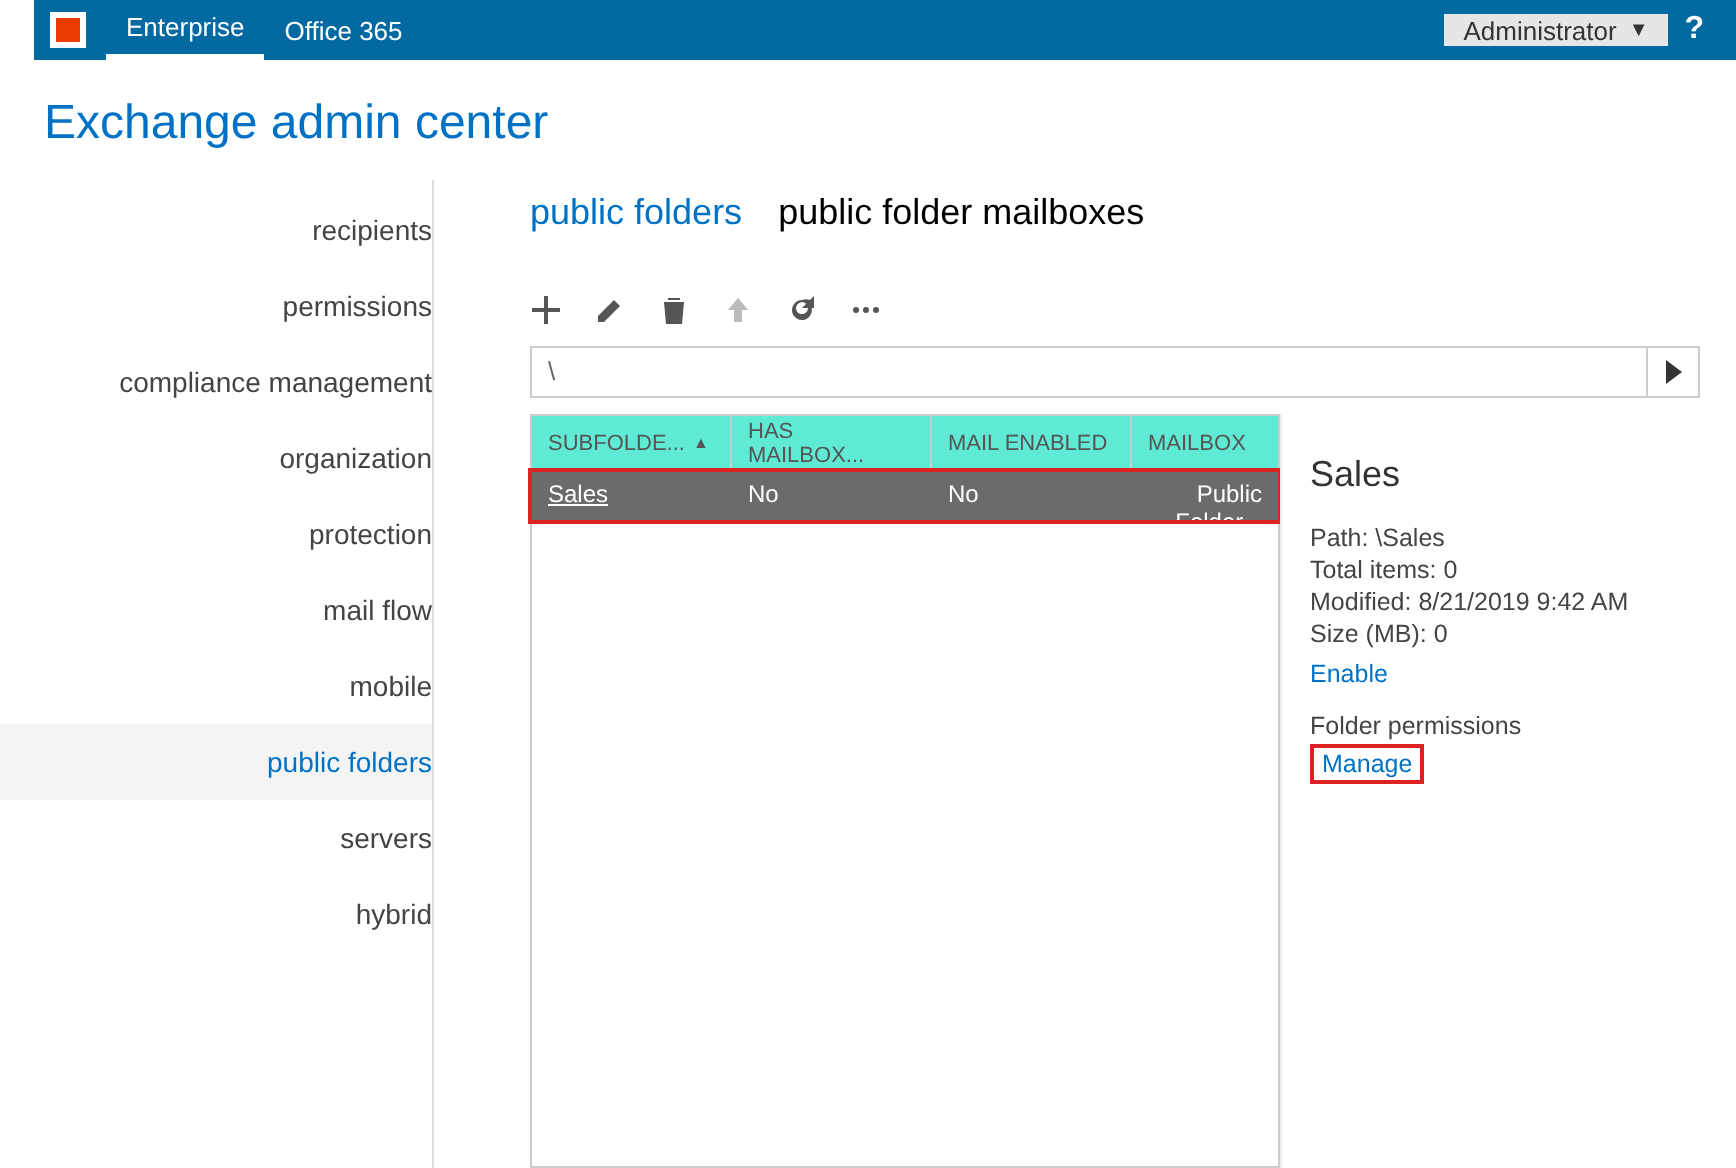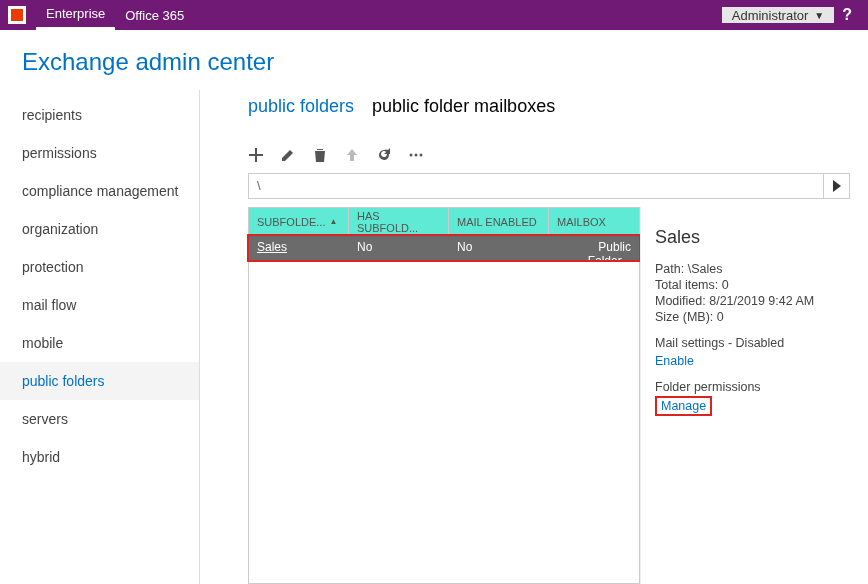--- a/index.html
+++ b/index.html
@@ -1,32 +1,32 @@
 <!DOCTYPE html>
 <html><head>
 <meta charset="utf-8">
 <style>
   * { box-sizing: border-box; margin: 0; padding: 0; }
   body { font-family: "Segoe UI", Arial, sans-serif; font-size: 13px; color: #333; background: #fff; width: 868px; height: 584px; overflow: hidden; }
   
-  .topbar { height: 30px; background: #701a75; color: #fff; display: flex; align-items: center; padding: 0 8px; }
+  .topbar { height: 30px; background: #0369a1; color: #fff; display: flex; align-items: center; padding: 0 8px; margin-left: 17px; }
   .topbar .office-logo { width: 18px; height: 18px; background: #fff; margin-right: 10px; position: relative; }
   .topbar .office-logo::before { content: ''; position: absolute; left: 3px; top: 3px; width: 12px; height: 12px; background: #eb3c00; }
   .topbar .tab { padding: 0 10px; height: 30px; display: flex; align-items: center; cursor: pointer; color: #fff; font-size: 13px; }
   .topbar .tab.active { border-bottom: 3px solid #fff; }
   .topbar .spacer { flex: 1; }
   .topbar .admin-area { background: #e6e6e6; color: #333; height: 16px; display: flex; align-items: center; padding: 0 10px; }
   .topbar .admin-area .caret { margin-left: 6px; font-size: 10px; }
   .topbar .help { color: #fff; font-size: 16px; font-weight: bold; margin: 0 8px; }
   
   .page-title { font-size: 24px; color: #0072c6; font-weight: 400; padding: 18px 0 14px 22px; }
   
   .main { display: flex; height: calc(100% - 30px - 60px); }
   
-  .sidebar { width: 200px; border-right: 1px solid #ddd; padding-top: 6px; }
+  .sidebar { width: 217px; border-right: 1px solid #ddd; padding-top: 6px; text-align: right; }
   .sidebar .nav-item { padding: 11px 0 11px 22px; font-size: 14px; color: #444; cursor: pointer; }
   .sidebar .nav-item.active { color: #0072c6; background: #f4f4f4; }
   
   .content { flex: 1; padding: 0 0 0 48px; display: flex; flex-direction: column; }
   
   .tabrow { display: flex; gap: 18px; padding: 6px 0 24px 0; font-size: 18px; }
   .tabrow .ctab { color: #000000; cursor: pointer; }
   .tabrow .ctab.active { color: #0072c6; font-weight: 400; }
   
   .toolbar { display: flex; gap: 16px; padding: 6px 0 10px 0; color: #555; align-items: center; }
@@ -145,39 +145,38 @@
       <div class="gobtn"></div>
     </div>
 
     <div class="grid-wrap">
       <div class="grid">
         <div class="ghead">
           <div class="gh gh-sub">
               <span>SUBFOLDE...</span>
               <span class="sort-caret">▲</span>
             </div>
-          <div class="gh gh-has">HAS SUBFOLD...</div>
+          <div class="gh gh-has">HAS MAILBOX...</div>
           <div class="gh gh-mail">MAIL ENABLED</div>
           <div class="gh gh-mbx">MAILBOX</div>
         </div>
         <div class="grow">
           <div class="gc gc-sub">Sales</div>
           <div class="gc gc-has">No</div>
           <div class="gc gc-mail">No</div>
           <div class="gc gc-mbx">Public Folder...</div>
         </div>
       </div>
 
       <div class="details">
         <div class="dtitle">Sales</div>
         <div class="dline"><span>Path:</span> <span>\Sales</span></div>
         <div class="dline"><span>Total items:</span> <span>0</span></div>
         <div class="dline"><span>Modified:</span> <span>8/21/2019 9:42 AM</span></div>
         <div class="dline"><span>Size (MB):</span> <span>0</span></div>
-        <div class="dsection">Mail settings - Disabled</div>
         <div class="dlink">Enable</div>
         <div class="dsection">Folder permissions</div>
         <div class="dlink highlight">Manage</div>
       </div>
     </div>
 
   </div>
 </div>
 
 </body></html>

